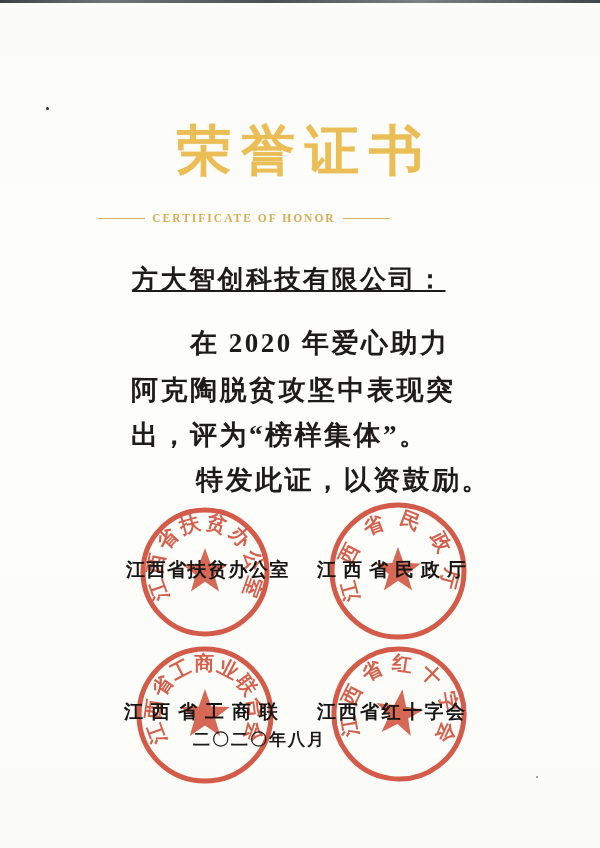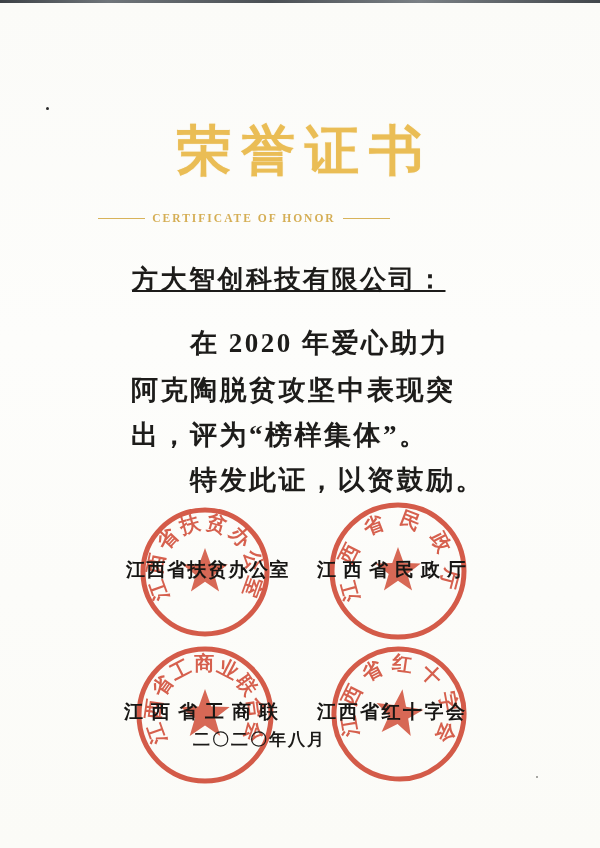--- a/index.html
+++ b/index.html
@@ -43,21 +43,21 @@
 
   .body-line {
     position:absolute; left:131px; width:360px;
     font-size:27px; font-weight:bold; letter-spacing:2.5px;
     color:#1d1c1a; line-height:1.15; white-space:nowrap;font-family:Liberation Serif, serif;
   }
   .body-line.indent { padding-left:59px; }
   .bl1 { top:328px; }
   .bl2 { top:375px; }
   .bl3 { top:420px; }
-  .bl4 { top:465px; }
+  .bl4 { top:465px;text-align:right; }
 
   .seal {
     position:absolute; z-index:1; opacity:.92;
   }
   .seal-ring { fill:none; stroke:#cb3a25; stroke-width:5; opacity:.9; }
   .seal-star { fill:#cd3f28; opacity:.85; }
   .seal-arc-text {
     font-family:"Liberation Serif","DejaVu Serif",serif;
     font-size:20px; font-weight:bold; fill:#cd3c26; opacity:.88;
     text-anchor:middle;

